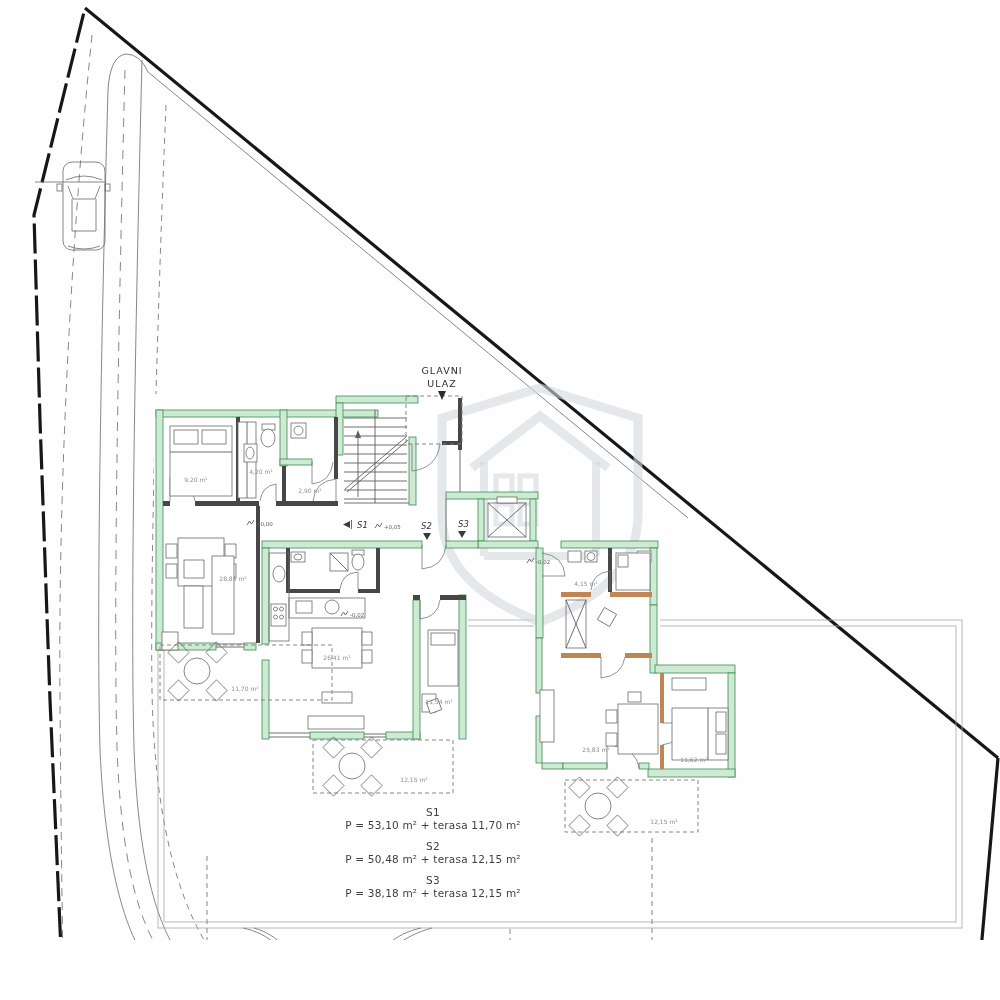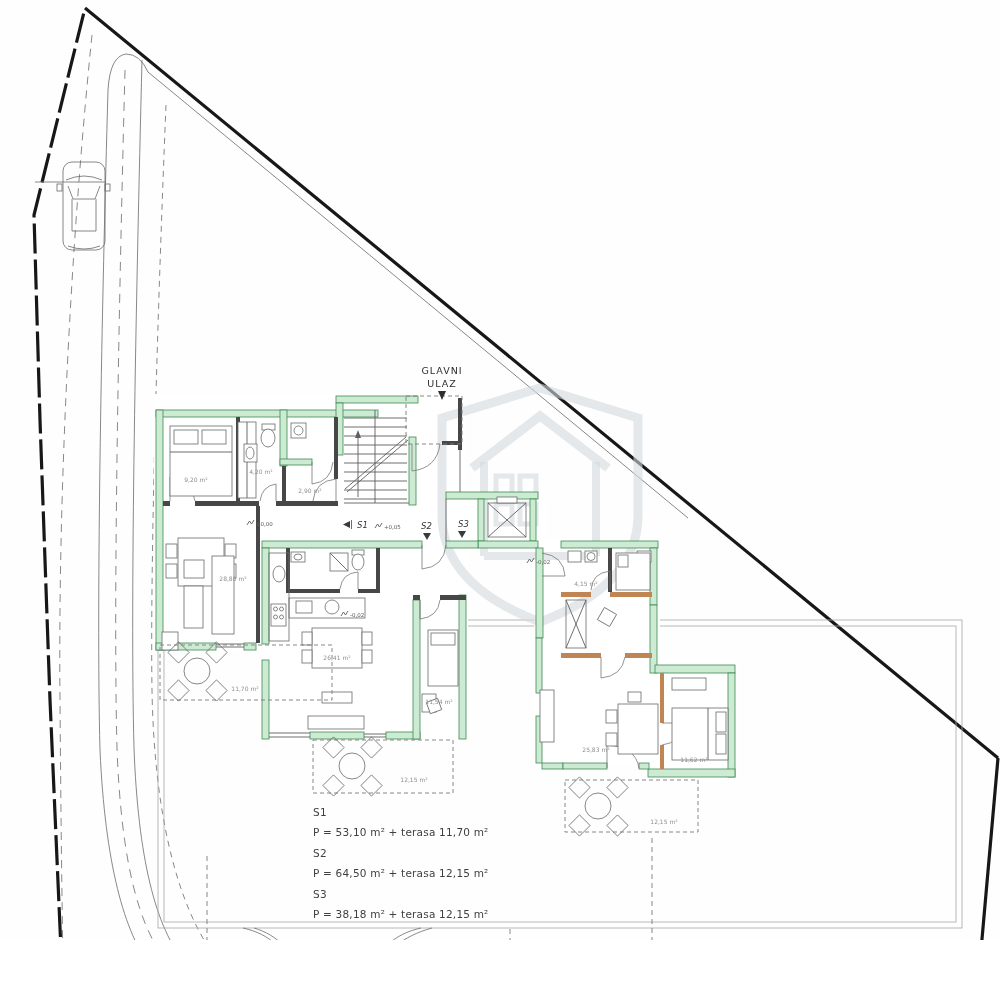--- a/index.html
+++ b/index.html
@@ -1,22 +1,22 @@
 <!DOCTYPE html>
 <html><head>
 <meta charset="utf-8">
 <style>
   html,body{margin:0;padding:0;background:#ffffff;}
   .canvas{position:relative;width:1000px;height:940px;background:#fefefe;overflow:hidden;
-          font-family:"DejaVu Sans",sans-serif;}
+          font-family:"DejaVu Sans",sans-serif;text-align:center;}
   .plan-svg{position:absolute;left:0;top:0;}
   .legend{position:absolute;left:313px;top:806px;width:240px;color:#3f3f3f;}
   .legend-item{margin-bottom:9px;}
   .legend-id{font-size:10.5px;letter-spacing:.3px;}
-  .legend-area{font-size:10.5px;letter-spacing:.2px;margin-top:8px;}
+  .legend-area{font-size:10.5px;letter-spacing:.2px;margin-top:1px;}
   text{font-family:"DejaVu Sans",sans-serif;fill:#3a3a3a;}
   .lbl-area{font-size:6px;fill:#8f8f8f;}
   .lbl-elev{font-size:5.5px;fill:#5a5a5a;}
   .lbl-entr{font-size:9.5px;letter-spacing:1px;fill:#2e2e2e;}
   .lbl-unit{font-size:8.5px;font-style:italic;fill:#333;}
   .wall{fill:#cdebd2;stroke:#3c8a54;stroke-width:.8;}
   .dwall{fill:#474747;stroke:none;}
   .twall{fill:#c08552;stroke:none;}
   .thin{stroke:#5f5f5f;stroke-width:.9;fill:none;}
   .furn{stroke:#6a6a6a;stroke-width:.8;fill:#ffffff;}
@@ -359,20 +359,20 @@
   </g>
 </svg>
 
 <div class="legend">
   <div class="legend-item">
     <div class="legend-id">S1</div>
     <div class="legend-area">P = 53,10 m² + terasa 11,70 m²</div>
   </div>
   <div class="legend-item">
     <div class="legend-id">S2</div>
-    <div class="legend-area">P = 64,50 m² + terasa 12,15 m²</div>
+    <div class="legend-area">P = 50,48 m² + terasa 12,15 m²</div>
   </div>
   <div class="legend-item">
     <div class="legend-id">S3</div>
     <div class="legend-area">P = 38,18 m² + terasa 12,15 m²</div>
   </div>
 </div>
 </div>
 
 </body></html>

